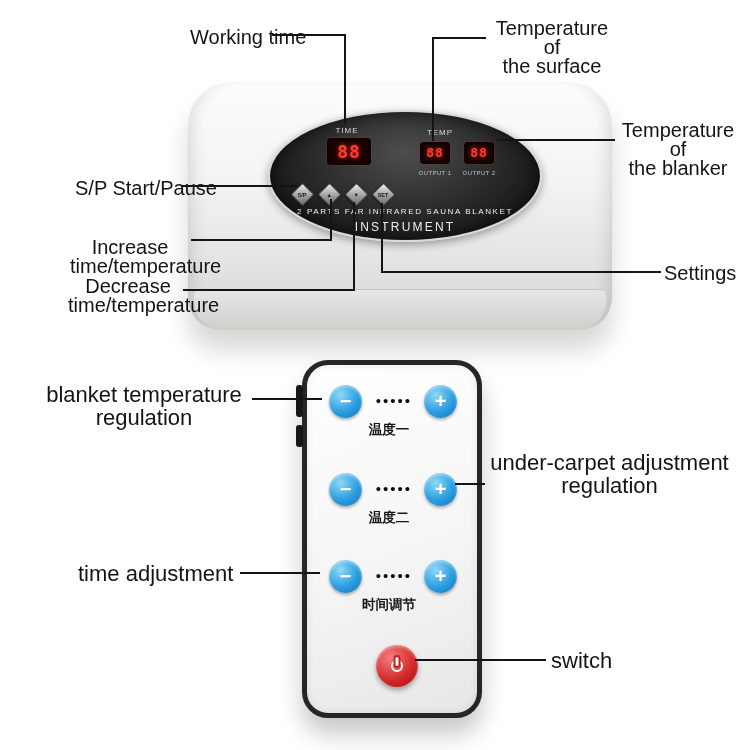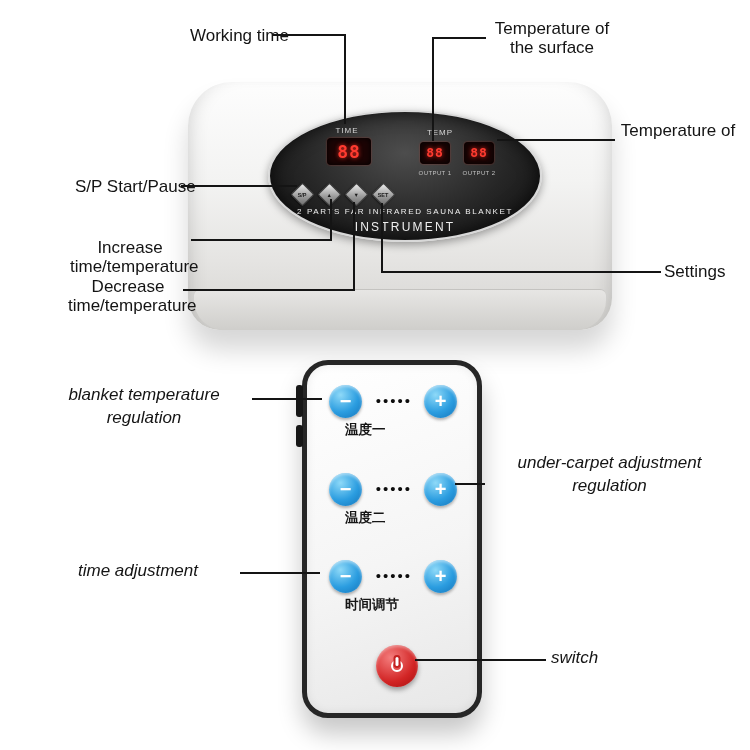--- a/index.html
+++ b/index.html
@@ -49,24 +49,24 @@
     border:1px solid #4a4a4a; border-radius:2px;
     box-shadow:0 1px 2px rgba(0,0,0,0.6);
     display:flex; align-items:center; justify-content:center;
   }
   .dbtn span { transform:rotate(-45deg); font-size:5.5px; font-weight:bold; color:#1c1c1c; }
   .pname { position:absolute; width:100%; text-align:center; color:#efefef; }
   .pname.l1 { top:95px;  font-size:8px;  letter-spacing:1.6px; }
   .pname.l2 { top:108px; font-size:12px;  letter-spacing:2.2px; }
 
   
-  .callout { position:absolute; z-index:6; font-size:17px; color:#141414; white-space:nowrap; }
+  .callout { position:absolute; z-index:6; font-size:20px; color:#141414; white-space:nowrap; }
   .callout span { display:block; line-height:19px; }
   .callout.center { text-align:center; white-space:normal; }
-  .callout.big { font-size:17px;font-style:italic; }
+  .callout.big { font-size:22px; }
   .callout.big span { line-height:22px; }
   .callout.big span + span { margin-top:1px; }
   .cline { position:absolute; background:#141414; z-index:5; }
 
   
   .remote {
     position:absolute; left:302px; top:360px; width:180px; height:358px;
     background:linear-gradient(160deg,#ffffff 0%,#f5f5f5 55%,#e7e7e7 100%);
     border:5px solid #262626; border-radius:26px;
     box-shadow:0 16px 24px rgba(0,0,0,0.22), inset 0 0 10px rgba(0,0,0,0.08);
@@ -81,21 +81,21 @@
     background:radial-gradient(circle at 35% 30%,#8ed9f8 0%,#2b9de0 55%,#1272b8 100%);
     color:#ffffff; font-size:20px; font-weight:bold;
     display:flex; align-items:center; justify-content:center;
     box-shadow:0 2px 3px rgba(0,0,0,0.3), inset 0 2px 3px rgba(255,255,255,0.5);
     border:none; cursor:pointer;
   }
   .rbtn.minus { left:22px; top:4px; }
   .rbtn.plus  { left:117px; top:4px; }
   .rdots { position:absolute; left:56px; top:12px; width:62px; text-align:center;
            font-size:15px; letter-spacing:2px; color:#0d0d0d; line-height:16px; }
-  .rlabel { position:absolute; left:38px; top:40px; width:128px; 
+  .rlabel { position:absolute; left:18px; top:40px; width:128px; text-align:center;
             font-size:13.5px; font-weight:600; color:#161616; }
   .power {
     position:absolute; left:69px; top:280px; width:42px; height:42px; border-radius:50%;
     background:radial-gradient(circle at 35% 30%,#f47d7d 0%,#d22525 60%,#a30e0e 100%);
     box-shadow:0 3px 5px rgba(0,0,0,0.35), inset 0 2px 3px rgba(255,255,255,0.4);
     display:flex; align-items:center; justify-content:center; border:none; cursor:pointer;
   }
   .power-glyph { position:relative; width:18px; height:18px; }
   .power-glyph::before { content:""; position:absolute; inset:3px; border:2.5px solid #ffffff; border-radius:50%; }
   .power-glyph::after  { content:""; position:absolute; left:50%; top:0; transform:translateX(-50%);
@@ -140,20 +140,21 @@
 
   <div class="callout" style="left:190px;top:26px">Working time</div>
 
   <div class="callout center" style="left:486px;top:19px;width:132px">
     <span>Temperature of</span>
     <span>the surface</span>
   </div>
 
   <div class="callout center" style="left:617px;top:121px;width:122px">
     <span>Temperature of</span>
+    <span>the blanker</span>
   </div>
 
   <div class="callout" style="left:75px;top:177px">S/P Start/Pause</div>
 
   <div class="callout center" style="left:70px;top:238px;width:120px">
     <span>Increase</span>
     <span>time/temperature</span>
   </div>
 
   <div class="callout center" style="left:68px;top:277px;width:120px">

